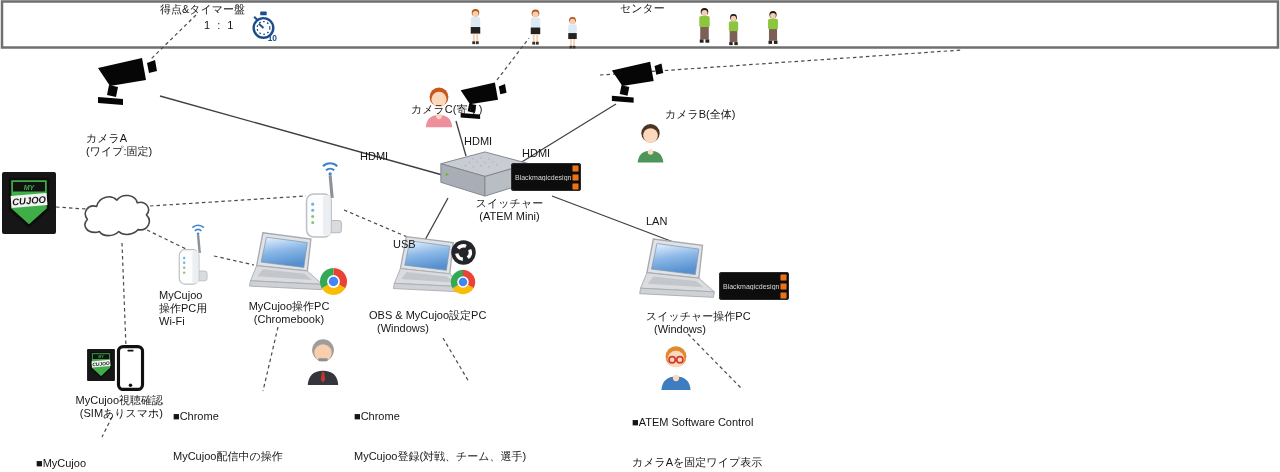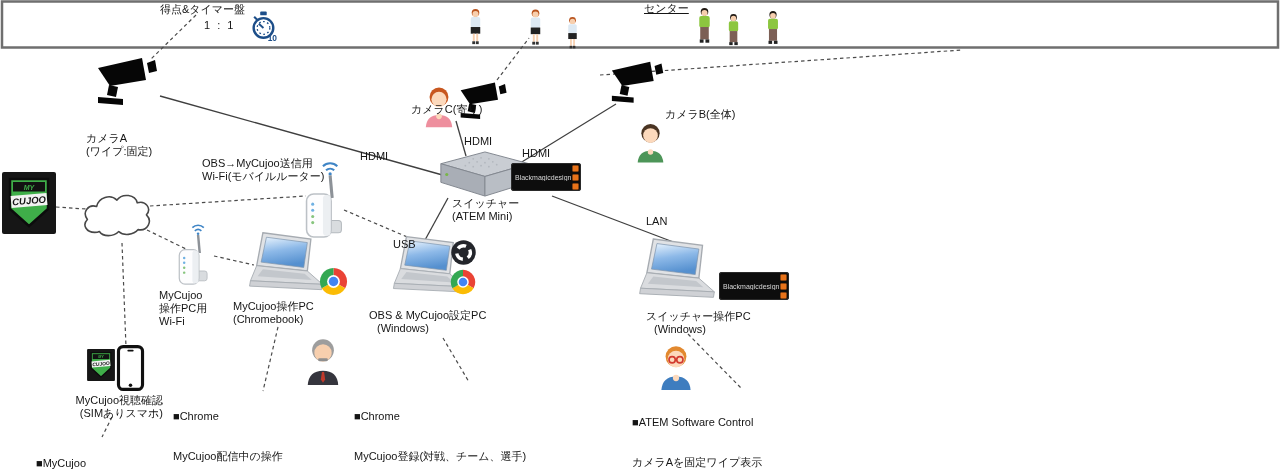--- a/index.html
+++ b/index.html
@@ -1,20 +1,20 @@
 <!DOCTYPE html>
 <html><head>
 <meta charset="utf-8">
 <style>
   html,body{margin:0;padding:0;background:#fff;}
   #stage{position:relative;width:1280px;height:472px;background:#fff;overflow:hidden;
          font-family:"Liberation Sans","DejaVu Sans",sans-serif;color:#111;}
   #wires{position:absolute;left:0;top:0;}
   .lbl{position:absolute;font-size:11px;line-height:13px;white-space:pre;color:#151515;}
-  .lbl.center{text-align:left;}
+  .lbl.center{text-align:center;}
   .lbl.right{text-align:right;}
   .score{letter-spacing:2px;}
   .noteblock{position:absolute;font-size:11px;line-height:13.2px;white-space:pre;color:#151515;}
   .atem{position:absolute;width:70px;height:28px;background:#0d0d0d;border-radius:3px;
         display:flex;align-items:center;box-shadow:0 0 0 1px #2a2a2a inset;}
   .atem .brand{flex:1;color:#d8d8d8;font-size:7px;padding-left:4px;white-space:nowrap;overflow:hidden;}
   .atem .btns{display:flex;flex-direction:column;gap:2px;padding-right:2px;}
   .atem .btn{width:7px;height:7px;background:#e8731a;border:1px solid #8a4410;border-radius:1.5px;box-sizing:border-box;}
 </style>
 </head>
@@ -256,35 +256,34 @@
     <span class="brand">Blackmagicdesign</span>
     <span class="btns">
       <span class="btn"></span>
       <span class="btn"></span>
       <span class="btn"></span>
     </span>
   </div>
 
   <div class="lbl" style="left:160px;top:3px;">得点&amp;タイマー盤</div>
   <div class="lbl score" style="left:204px;top:19px;">1 : 1</div>
-  <div class="lbl" style="left:644px;top:2px;text-decoration:underline;">センター</div>
+  <div class="lbl" style="left:620px;top:2px;">センター</div>
 
   <div class="lbl" style="left:86px;top:108px;margin-top:24px;"><span>カメラA</span><br><span>(ワイプ:固定)</span></div>
   <div class="lbl" style="left:411px;top:71px;margin-top:32px;">カメラC(寄り)</div>
   <div class="lbl" style="left:627px;top:108px;margin-left:38px;">カメラB(全体)</div>
 
   <div class="lbl" style="left:360px;top:150px;">HDMI</div>
   <div class="lbl" style="left:464px;top:135px;">HDMI</div>
   <div class="lbl" style="left:522px;top:147px;">HDMI</div>
   <div class="lbl" style="left:393px;top:207px;margin-top:31px;">USB</div>
   <div class="lbl" style="left:646px;top:215px;">LAN</div>
 
   <div class="lbl center" style="left:452px;top:197px;width:115px;"><span>スイッチャー</span><br><span>(ATEM Mini)</span></div>
 
-  <div class="lbl" style="left:202px;top:157px;"><span>OBS→MyCujoo送信用</span><br><span>Wi-Fi(モバイルルーター)</span></div>
 
   <div class="lbl" style="left:159px;top:289px;"><span>MyCujoo</span><br><span>操作PC用</span><br><span>Wi-Fi</span></div>
 
   <div class="lbl center" style="left:233px;top:300px;width:112px;"><span>MyCujoo操作PC</span><br><span>(Chromebook)</span></div>
 
   <div class="lbl" style="left:369px;top:309px;"><span>OBS &amp; MyCujoo設定PC</span><br><span style="padding-left:8px;">(Windows)</span></div>
 
   <div class="lbl" style="left:646px;top:310px;"><span>スイッチャー操作PC</span><br><span style="padding-left:8px;">(Windows)</span></div>
 
   <div class="lbl right" style="left:60px;top:394px;width:103px;"><span>MyCujoo視聴確認</span><br><span>(SIMありスマホ)</span></div>

